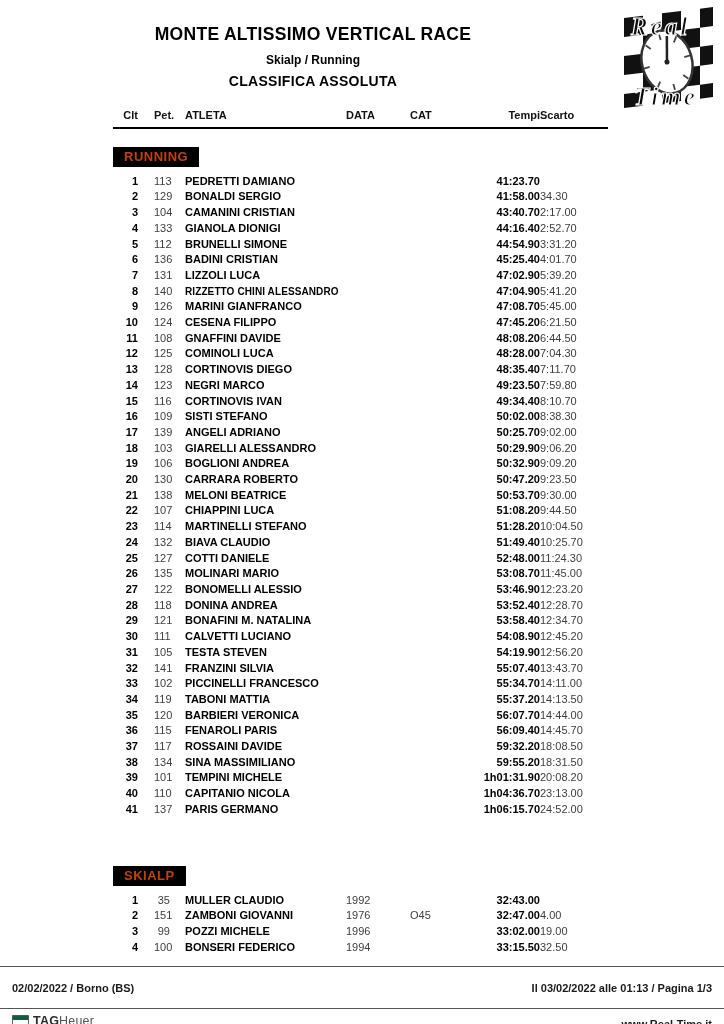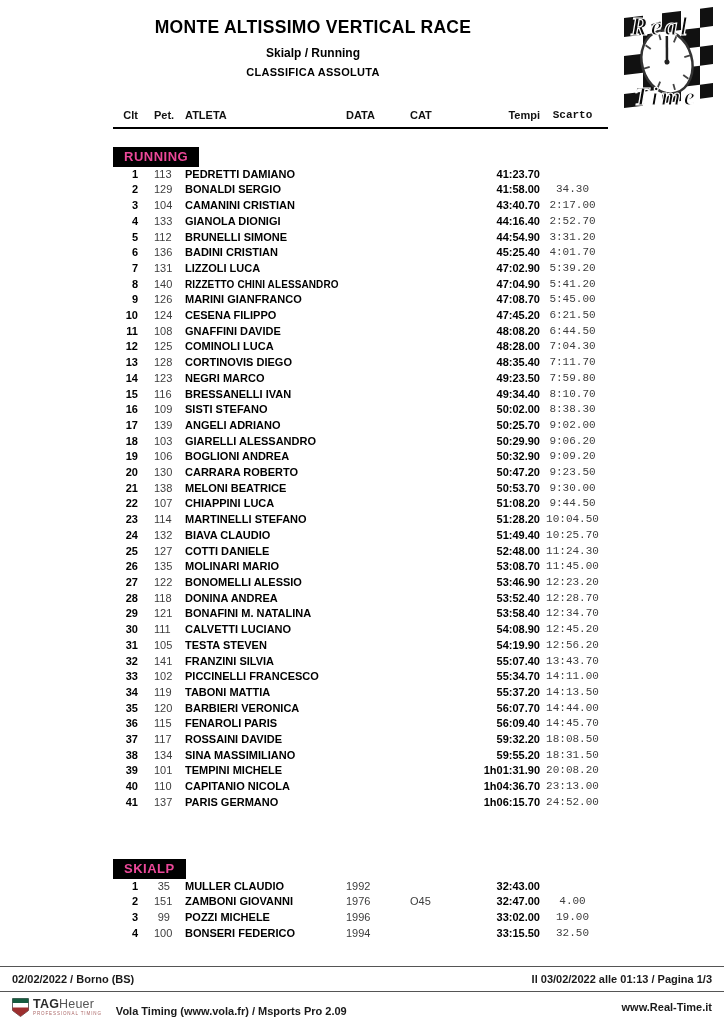--- a/index.html
+++ b/index.html
@@ -3,54 +3,54 @@
 <meta charset="utf-8">
 <style>
   * { margin:0; padding:0; box-sizing:border-box; }
   html,body { background:#fff; }
   .page {
     position:relative; width:724px; height:1024px; margin:0 auto;
     background:#fff; color:#000; overflow:hidden;
     font-family:"Liberation Sans", sans-serif;
   }
   
-  .titles { position:absolute; left:113px; top:17px; width:400px; text-align:center; }
+  .titles { position:absolute; left:113px; top:24px; width:400px; text-align:center; }
   .title-main { font-size:17.5px; font-weight:bold; letter-spacing:0.3px; }
   .title-sub  { font-size:12px; font-weight:bold; margin-top:8px; }
-  .title-cls  { font-size:11px;   font-weight:bold; margin-top:6px; letter-spacing:0.3px; }
+  .title-cls  { font-size:14px;   font-weight:bold; margin-top:6px; letter-spacing:0.3px; }
   
   .rt-logo { position:absolute; right:8px; top:6px; width:95px; height:104px; }
   
   .table-area { position:absolute; left:113px; top:108px; width:495px; }
   .grid-row {
     display:grid;
     grid-template-columns:25px 32px 176px 64px 50px 80px 65px;
     line-height:15.7px; font-size:11px; white-space:nowrap;
   }
   .thead { padding-bottom:3px; border-bottom:2px solid #000; font-weight:bold; color:#111; }
   .c-clt    { text-align:right; }
   .c-pet    { text-align:right;padding-left:16px; }
   .c-name   { text-align:left; padding-left:15px; }
   .c-data   { text-align:left; }
   .c-cat    { text-align:left; }
   .c-tempi  { text-align:right; }
-  .c-scarto { text-align:center;font-family:Liberation Mono, monospace; }
+  .c-scarto { text-align:left; }
   .section { margin-top:18px; }
   .section + .section { margin-top:48px; }
   .badge {
-    display:inline-block; background:#000; color:#ec4899; font-weight:bold;
-    font-size:13px; letter-spacing:0.5px; padding:2px 11px 3px; margin-bottom:0;
+    display:inline-block; background:#000; color:#c2410c; font-weight:bold;
+    font-size:13px; letter-spacing:0.5px; padding:2px 11px 3px; margin-bottom:7px;
   }
   .row .cell { color:#3d3d3d; }
   .row .b { color:#000; font-weight:bold; }
   .row .c-name.condensed { font-size:10px; letter-spacing:0.1px; }
   
   .footer { position:absolute; left:0; top:966px; width:724px; font-size:11px; font-weight:bold; color:#1a1a1a; }
   .frow { display:flex; justify-content:space-between; align-items:center; padding:0 12px; }
-  .frow1 { border-top:1.4px solid #555; border-bottom:1.4px solid #555; height:26px; }
+  .frow1 { border-top:1.4px solid #555; border-bottom:1.4px solid #555; height:43px; }
   .frow2 { height:30px; }
   .fleft { display:flex; align-items:flex-end; gap:14px; }
   .tag-logo { display:flex; align-items:center; gap:4px; }
   .tag-text { display:flex; flex-direction:column; line-height:1; }
   .tag-brand { font-size:12.5px; color:#2b2b2b; letter-spacing:0.2px; }
   .tag-brand .light { font-weight:normal; color:#555; }
   .tag-sub { font-size:4.5px; color:#a66; letter-spacing:0.9px; font-weight:normal; margin-top:1px; }
 </style>
 </head>
 <body>
@@ -218,21 +218,21 @@
             <span class="cell c-clt b">14</span>
             <span class="cell c-pet">123</span>
             <span class="cell c-name b">NEGRI MARCO</span>
             <span class="cell c-data"></span>
             <span class="cell c-cat"></span>
             <span class="cell c-tempi b">49:23.50</span>
             <span class="cell c-scarto">7:59.80</span>
           </div><div class="grid-row row">
             <span class="cell c-clt b">15</span>
             <span class="cell c-pet">116</span>
-            <span class="cell c-name b">BRESSANELLI IVAN</span>
+            <span class="cell c-name b">CORTINOVIS IVAN</span>
             <span class="cell c-data"></span>
             <span class="cell c-cat"></span>
             <span class="cell c-tempi b">49:34.40</span>
             <span class="cell c-scarto">8:10.70</span>
           </div><div class="grid-row row">
             <span class="cell c-clt b">16</span>
             <span class="cell c-pet">109</span>
             <span class="cell c-name b">SISTI STEFANO</span>
             <span class="cell c-data"></span>
             <span class="cell c-cat"></span>

